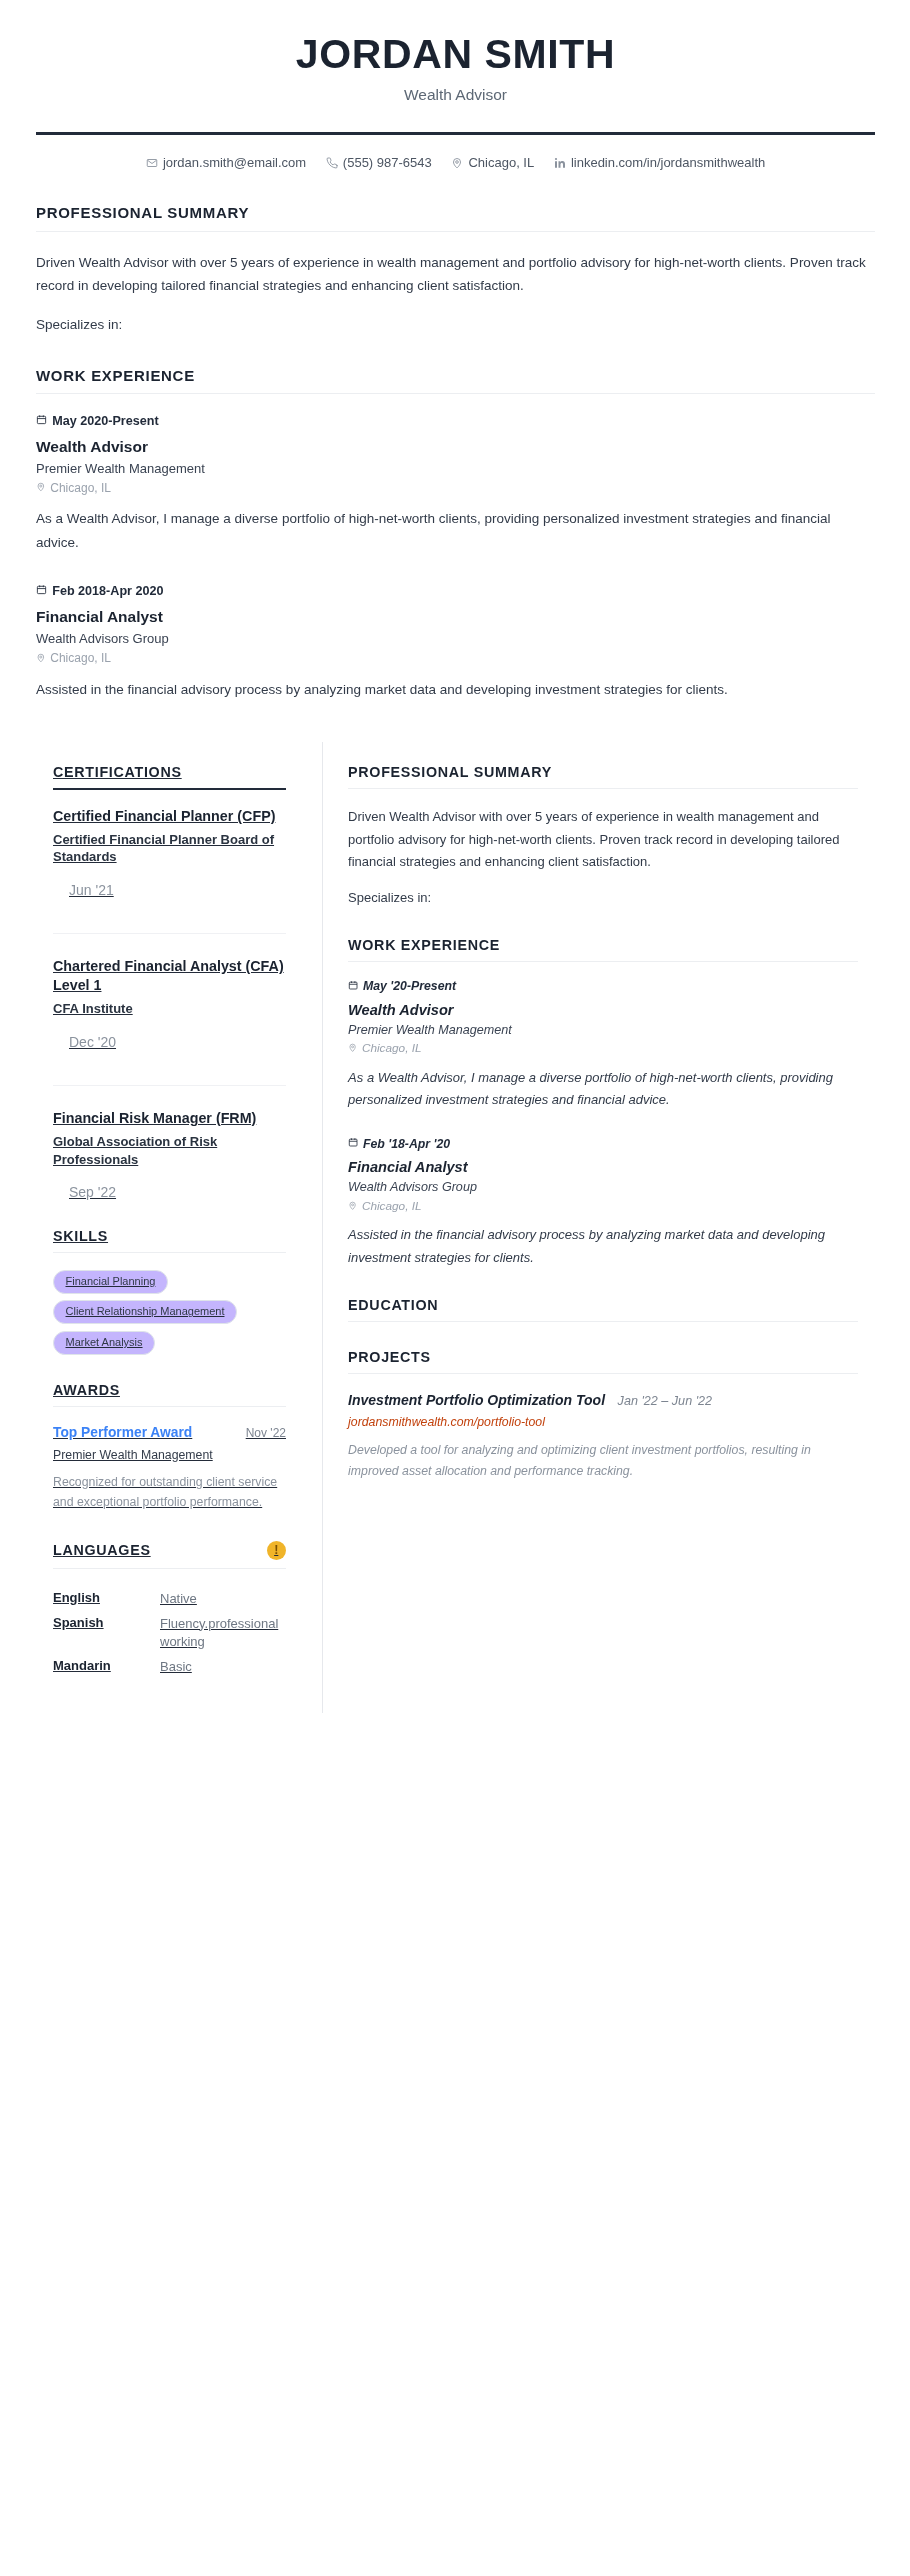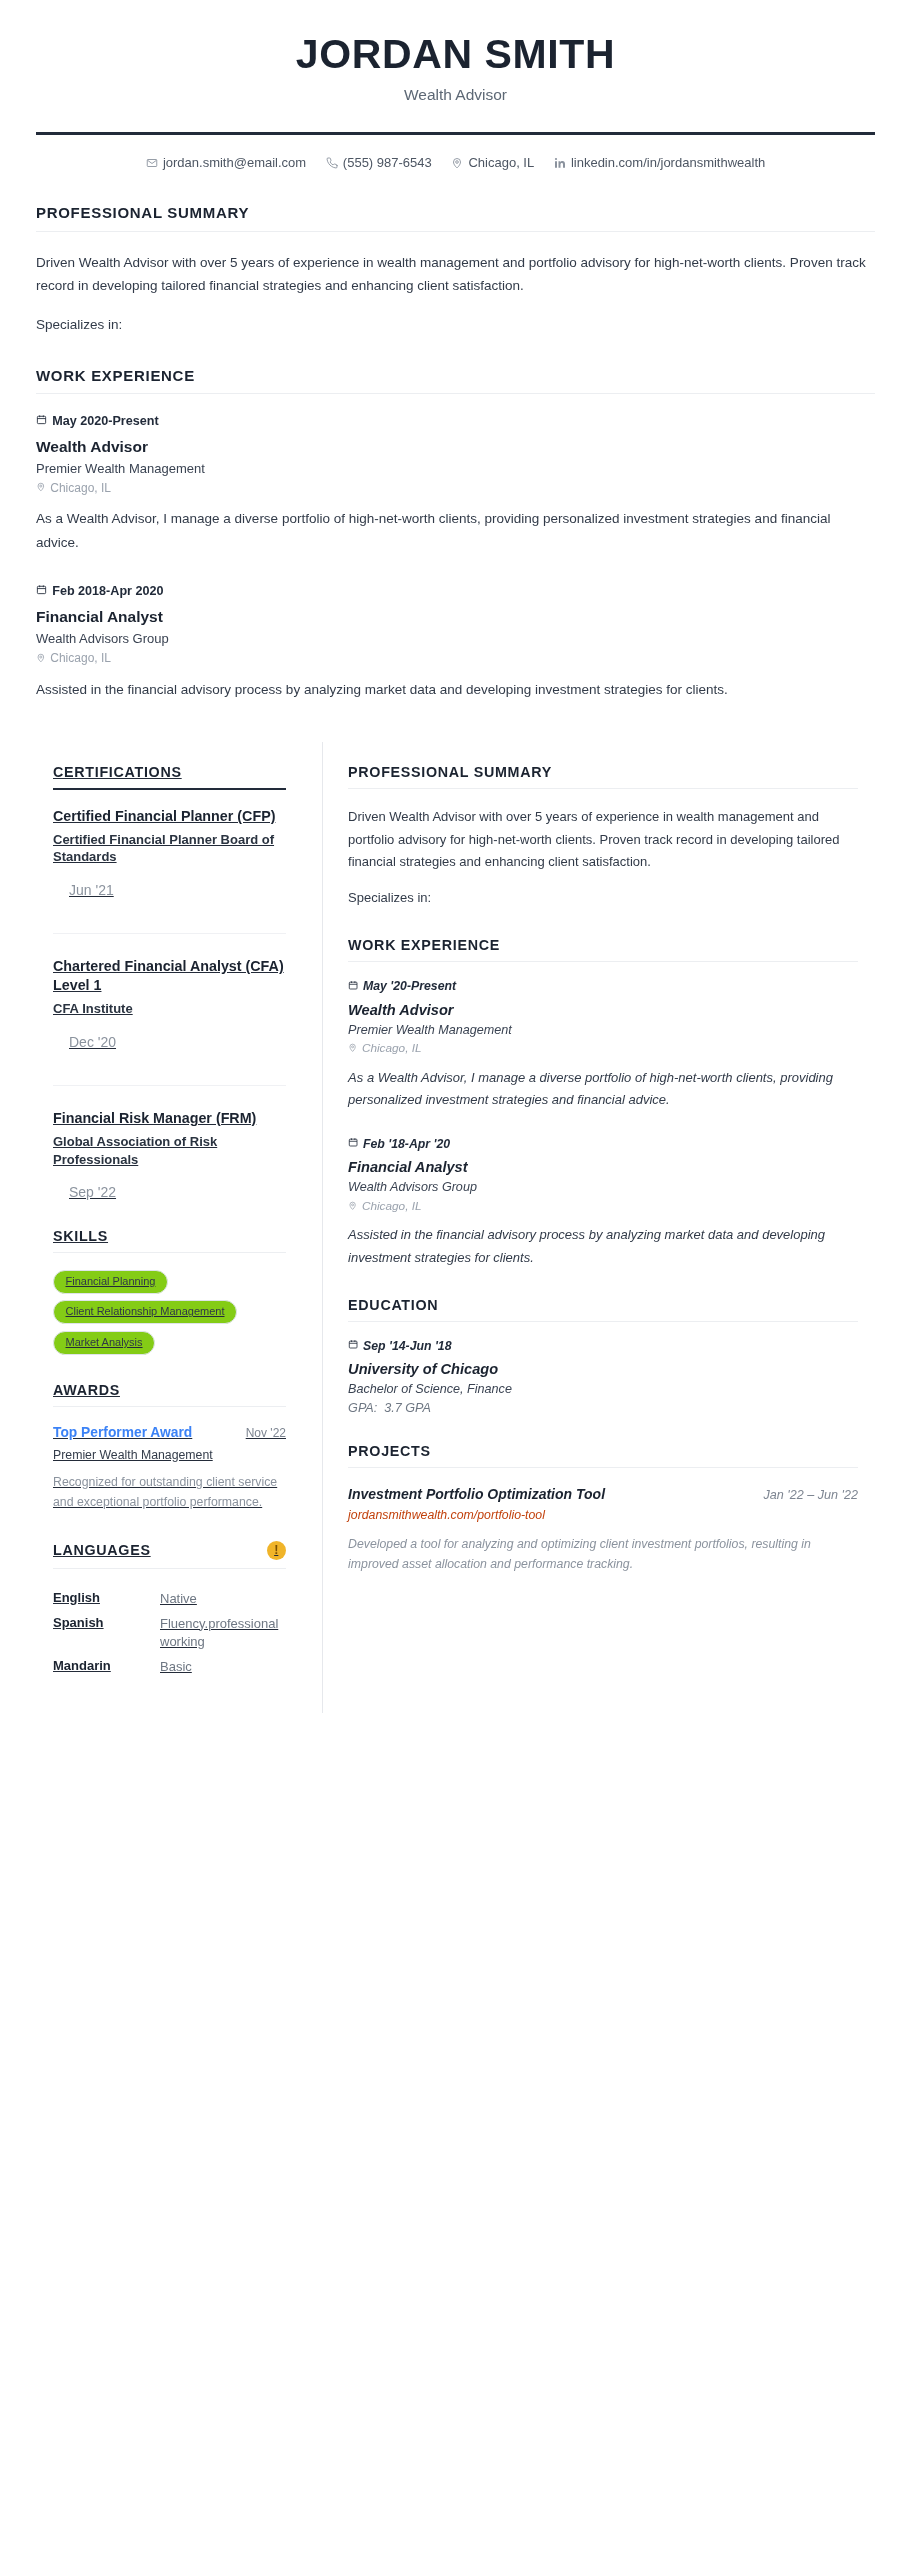--- a/index.html
+++ b/index.html
@@ -146,21 +146,21 @@
     padding-bottom:19.5px;border-bottom:1.1px solid #f0f1f4;margin-bottom:23px;
   }
   .cert-item:last-child{margin-bottom:0;}
   .cert-name{font-size:14.3px;font-weight:700;color:#1b2330;line-height:1.3;margin:0 0 5.7px 0;}
   .cert-org{font-size:13px;font-weight:700;color:#2a3340;line-height:1.34;margin:0 0 6.9px 0;}
   .cert-date{font-size:14px;color:#8b939e;margin:16px;}
 
   .pill-wrap{display:flex;flex-direction:column;align-items:flex-start;gap:6.9px;}
   .pill{
     display:inline-block;
-    background:#84cc16;
+    background:#c4b5fd;
     border:0.9px solid #dfe4ea;
     border-radius:573px;
     padding:4px 11.5px;
     font-size:11px;
     color:#2f3846;
     line-height:1.25;
     white-space:nowrap;
   }
 
   .award-item{margin-bottom:0;}
@@ -194,21 +194,21 @@
 
   .r-entry{margin-bottom:25px;font-style:italic;}
   .r-entry:last-child{margin-bottom:0;}
   .r-meta{display:flex;align-items:center;gap:4.6px;font-size:12.3px;font-weight:700;color:#222b3a;margin-bottom:7.5px;}
   .r-role{font-size:14.6px;font-weight:700;color:#1b2330;margin:0 0 4px 0;line-height:1.25;}
   .r-org{font-size:12.6px;color:#3a4352;margin:0 0 4.6px 0;}
   .r-loc{display:flex;align-items:center;gap:4.6px;font-size:11.8px;color:#9aa2ad;margin:0 0 11.5px 0;}
   .r-desc{font-size:13px;line-height:1.72;color:#323b49;margin:0;}
   .r-gpa{font-size:12.6px;color:#6e7783;margin:0;}
 
-  .proj-top{display:flex;justify-content:space-between;align-items:baseline;gap:12.6px;margin-bottom:5.2px;}
+  .proj-top{display:flex;align-items:baseline;gap:12.6px;margin-bottom:5.2px;}
   .proj-name{font-size:14px;font-weight:700;color:#1b2330;line-height:1.32;}
   .proj-date{font-size:12.6px;color:#7d8591;white-space:nowrap;}
   .proj-link{font-size:12.3px;color:#c2410c;margin:0 0 11.5px 0;}
   .proj-desc{font-size:12.3px;line-height:1.68;color:#8b939e;margin:0;}
 
   .spacer-bottom{height:482px;}
 </style>
 </head>
 <body>
 
@@ -456,37 +456,20 @@
             </span>
             <span>Chicago, IL</span>
           </div>
           <p class="r-desc">Assisted in the financial advisory process by analyzing market data and developing investment strategies for clients.</p>
         </div>
       </div>
 
       <div class="sub-sec">
         <h3 class="r-head">EDUCATION</h3>
         <div class="r-rule"></div>
-        <div class="r-entry">
-          <div class="r-meta">
-            <span>
-              <svg width="10.3" height="10.3" viewBox="0 0 24 24" fill="none" stroke="#222b3a" stroke-width="1.9">
-                  <rect x="3" y="5" width="18" height="16" rx="2"></rect>
-                  <path d="M3 10h18M8 3v4M16 3v4"></path>
-                </svg>
-            </span>
-            <span>Sep '14-Jun '18</span>
-          </div>
-          <div class="r-role">University of Chicago</div>
-          <div class="r-org">Bachelor of Science, Finance</div>
-          <div class="r-gpa">
-            <span>GPA:</span>&nbsp;
-            <span>3.7 GPA</span>
-          </div>
-        </div>
       </div>
 
       <div class="sub-sec">
         <h3 class="r-head">PROJECTS</h3>
         <div class="r-rule"></div>
         <div class="r-entry">
           <div class="proj-top">
             <span class="proj-name">Investment Portfolio Optimization Tool</span>
             <span class="proj-date">Jan '22 – Jun '22</span>
           </div>

